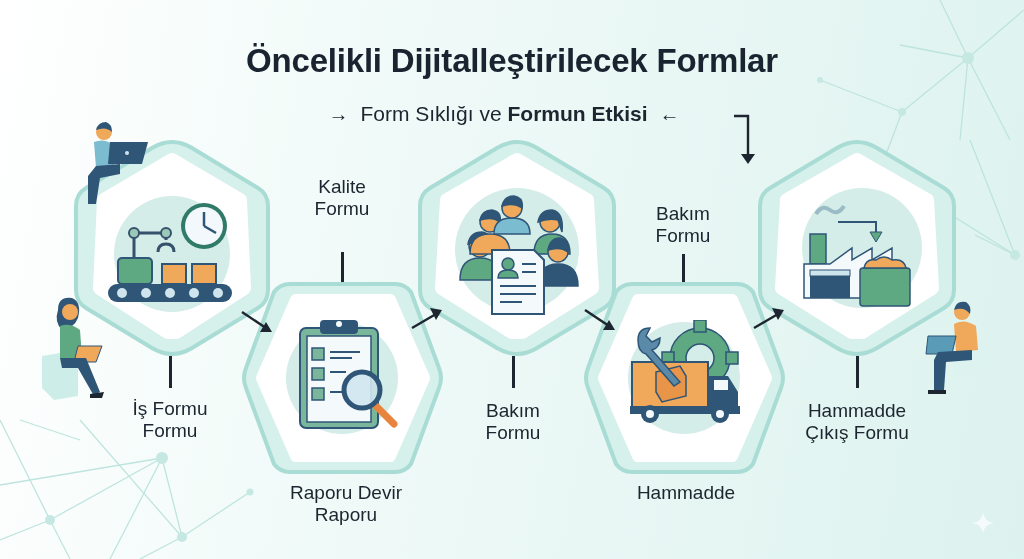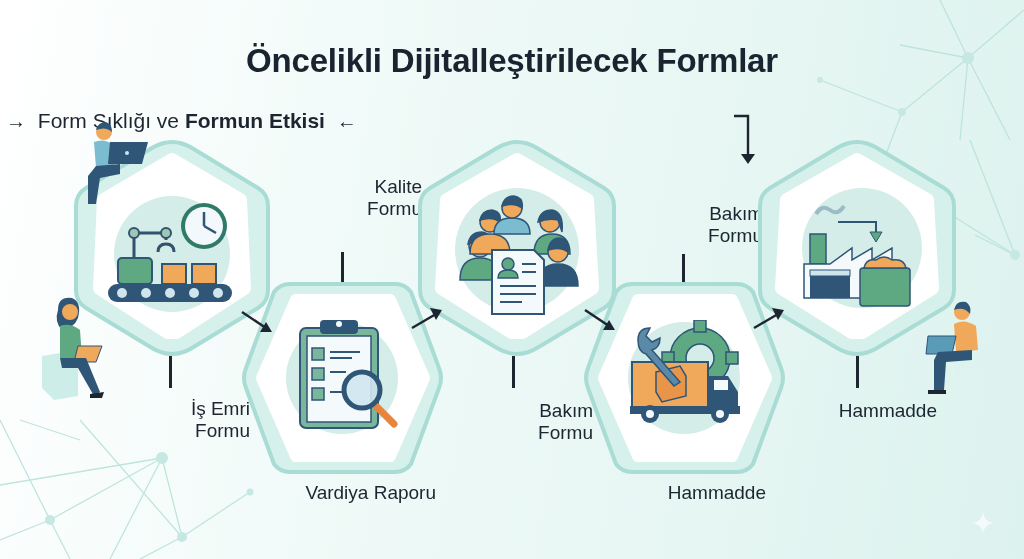--- a/index.html
+++ b/index.html
@@ -11,28 +11,28 @@
     color: #1c2530;
   }
   .bg-net { position: absolute; left: 0; top: 0; width: 1024px; height: 559px; pointer-events: none; }
   .title {
     position: absolute; left: 0; width: 1024px; top: 42px;
     text-align: center; font-weight: 700; font-size: 33px; color: #1a2330;
     letter-spacing: -0.2px;
   }
   .subtitle {
     position: absolute; left: 0; width: 1008px; top: 102px;
-    font-size: 21px; color: #1c2530; margin-top: 7px;
+    text-align: center; font-size: 21px; color: #1c2530;
   }
   .subtitle .bold { font-weight: 700; }
   .subtitle .arrow { display: inline-block; font-size: 20px; margin: 0 6px; }
   .stage { position: absolute; left: 0; top: 0; width: 1024px; height: 559px; }
   .hex-svg { position: absolute; }
   .label {
-    position: absolute; text-align: right; font-size: 19px; line-height: 22px;
+    position: absolute; text-align: center; font-size: 19px; line-height: 22px;
     color: #1c2530; width: 160px;
   }
   .stem { position: absolute; width: 3px; background: #1c2530; }
   .flow-arrow { position: absolute; }
   .sparkle { position: absolute; left: 972px; top: 512px; width: 22px; height: 22px; }
 </style>
 </head>
 <body>
 
 <svg class="bg-net" viewBox="0 0 1024 559">
@@ -109,21 +109,21 @@
     <g fill="#cfe5ee">
         <circle cx="16" cy="93" r="5"></circle>
         <circle cx="40" cy="93" r="5"></circle>
         <circle cx="64" cy="93" r="5"></circle>
         <circle cx="88" cy="93" r="5"></circle>
         <circle cx="112" cy="93" r="5"></circle>
       </g>
   </svg>
   <div class="stem" style="left:169px;top:356px;height:32px"></div>
   <div class="label" style="left:90px;top:398px">
-    <div>İş Emri</div>
+    <div>İş Formu</div>
     <div>Formu</div>
   </div>
 
   <div class="label" style="left:262px;top:176px">
     <div>Kalite</div>
     <div>Formu</div>
   </div>
   <div class="stem" style="left:341px;top:252px;height:34px"></div>
   <svg class="hex-svg" style="left:240px;top:278px" width="205" height="200" viewBox="0 0 205 200">
     <path d="M50 6 L155 6 Q165 6 171 14 L199 90 Q203 100 199 110 L171 186 Q165 194 155 194 L50 194 Q40 194 34 186 L6 110 Q2 100 6 90 L34 14 Q40 6 50 6 Z" fill="#d6f0eb" stroke="#a9dcd4" stroke-width="4"></path>
@@ -143,21 +143,22 @@
     <g stroke="#2f5577" stroke-width="2">
       <line x1="34" y1="36" x2="64" y2="36"></line>
         <line x1="34" y1="42" x2="56" y2="42"></line>
       <line x1="34" y1="56" x2="50" y2="56"></line>
         <line x1="34" y1="76" x2="46" y2="76"></line>
     </g>
     <line x1="78" y1="88" x2="98" y2="108" stroke="#e8843e" stroke-width="7" stroke-linecap="round"></line>
     <circle cx="66" cy="74" r="18" fill="#cfe6ef" fill-opacity="0.9" stroke="#2f5577" stroke-width="5"></circle>
   </svg>
   <div class="label" style="left:256px;top:482px;width:180px">
-    <div>Vardiya Raporu</div>
+    <div>Raporu Devir</div>
+    <div>Raporu</div>
   </div>
 
   <svg class="hex-svg" style="left:412px;top:138px" width="210" height="220" viewBox="0 0 210 220">
     <path d="M105 4 Q115 4 125 10 L192 50 Q202 56 202 68 L202 152 Q202 164 192 170 L125 210 Q115 216 105 216 Q95 216 85 210 L18 170 Q8 164 8 152 L8 68 Q8 56 18 50 L85 10 Q95 4 105 4 Z" fill="#d6f0eb" stroke="#a9dcd4" stroke-width="4"></path>
     <path d="M105 22 L175 62 L180 150 L110 194 L100 194 L30 150 L35 62 Z" fill="#ffffff" stroke="#ffffff" stroke-width="14" stroke-linejoin="round"></path>
     <circle cx="105" cy="112" r="62" fill="#d4ede8"></circle>
   </svg>
   <svg class="hex-svg" style="left:448px;top:194px" width="134" height="124" viewBox="0 0 134 124">
     <g stroke="#2f5577" stroke-width="1.5">
       <path d="M12 86 Q12 64 32 64 Q52 64 52 86 Z" fill="#5ea882"></path>
@@ -241,20 +242,21 @@
     <rect x="10" y="78" width="40" height="22" fill="#2f5577"></rect>
     <rect x="10" y="72" width="40" height="6" fill="#cfe5ee" stroke="#2f5577" stroke-width="1"></rect>
     <path d="M38 24 H76 V36" stroke="#2f5577" stroke-width="2" fill="none"></path>
     <path d="M70 34 L82 34 L76 44 Z" fill="#5ea882" stroke="#2f5577" stroke-width="1"></path>
     <rect x="60" y="70" width="50" height="38" rx="3" fill="#5ea882" stroke="#2f5577" stroke-width="1.5"></rect>
     <path d="M64 70 Q66 60 76 62 Q84 56 92 62 Q104 60 106 70 Z" fill="#f0a85a" stroke="#2f5577" stroke-width="1.5"></path>
   </svg>
   <div class="stem" style="left:856px;top:356px;height:32px"></div>
   <div class="label" style="left:777px;top:400px">
     <div>Hammadde</div>
+    <div>Çıkış Formu</div>
   </div>
 
   <svg class="flow-arrow" style="left:240px;top:310px" width="34" height="24" viewBox="0 0 34 24">
       <line x1="2" y1="2" x2="26" y2="18" stroke="#1c2530" stroke-width="2.4"></line>
       <path d="M20 22 L32 22 L26 12 Z" fill="#1c2530"></path>
     </svg>
   <svg class="flow-arrow" style="left:410px;top:306px" width="34" height="24" viewBox="0 0 34 24">
       <line x1="2" y1="22" x2="26" y2="8" stroke="#1c2530" stroke-width="2.4"></line>
       <path d="M20 2 L32 4 L26 14 Z" fill="#1c2530"></path>
     </svg>

